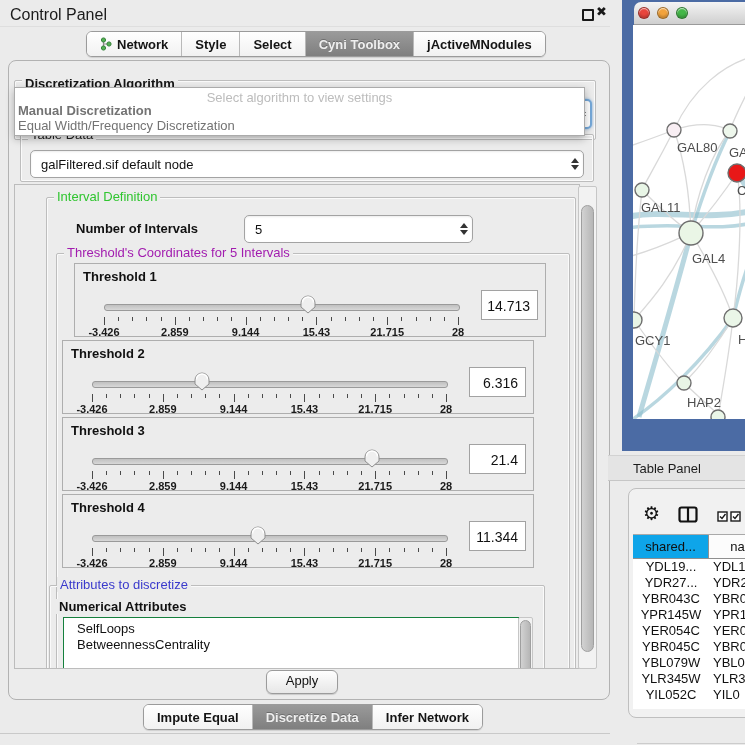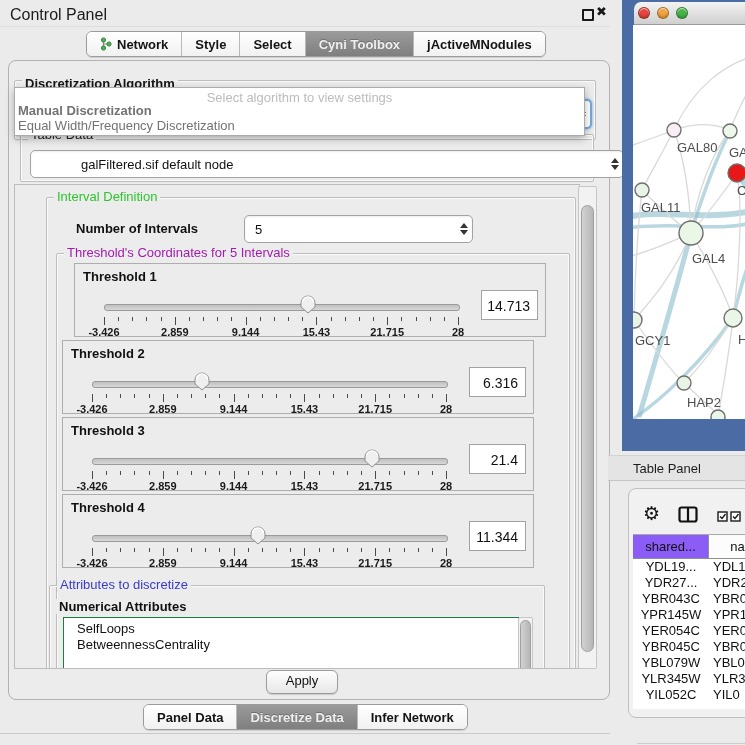--- a/index.html
+++ b/index.html
@@ -75,21 +75,21 @@
   .net-canvas{position:absolute;left:11px;top:25px;width:112px;height:394px;background:#ffffff;overflow:hidden;}
 
   
   .tp-bar{left:608px;top:455px;width:137px;height:26px;background:#e4e4e4;border-top:1px solid #d2d2d2;border-bottom:1px solid #c6c6c6;box-sizing:border-box;}
   .tp-title{position:absolute;left:25px;top:5px;font-size:13px;color:#1c1c1c;}
   .tp-box{left:628px;top:488px;width:125px;height:228px;background:#f1f1f1;border:1px solid #bfbfbf;border-radius:8px 0 0 8px;}
   .gear{position:absolute;left:14px;top:15px;font-family:"DejaVu Sans",sans-serif;font-size:19px;color:#111;line-height:19px;}
   .tp-table{position:absolute;left:4px;top:45px;width:121px;height:175px;background:#ffffff;border-top:1px solid #a9a9a9;box-sizing:border-box;}
   .tp-head{position:absolute;left:0;top:0;height:24px;display:flex;}
   .th-cell{height:24px;line-height:24px;font-size:13px;color:#111;text-align:center;border-right:1px solid #909090;border-bottom:1px solid #8f8f8f;box-sizing:border-box;background:#fcfcfc;overflow:hidden;}
-  .th-cell.sel{background:#8b5cf6;}
+  .th-cell.sel{background:#0ea5e9;}
   .tp-rows{position:absolute;left:0;top:24px;width:160px;height:144px;overflow:hidden;}
   .tp-row{position:relative;height:16px;line-height:16px;font-size:13px;color:#111;}
   .tp-c1{position:absolute;left:0;width:76px;text-align:center;}
   .tp-c2{position:absolute;left:80px;width:80px;}
   .hscroll{position:absolute;left:4px;top:208px;width:121px;height:12px;background:#ebebeb;border-top:1px solid #cccccc;box-sizing:border-box;}
   text{font-family:"Liberation Sans",sans-serif;}
 </style>
 </head>
 <body>
 
@@ -137,21 +137,21 @@
   <div class="abs combo focused" style="left:22px;top:99px;width:566px;height:26px;">
     <span class="combo-text"></span>
     <span class="stepper">
         <span class="arr-up"></span>
         <span class="arr-dn"></span>
       </span>
   </div>
 
   <div class="abs grp" style="left:20px;top:134px;width:572px;height:46px;"></div>
   <div class="abs grp-title" style="left:28px;top:127px;color:#222;">Table Data</div>
-  <div class="abs combo" style="left:30px;top:150px;width:552px;height:26px;padding-left:40px;">
+  <div class="abs combo" style="left:30px;top:150px;width:552px;height:26px;">
     <span class="combo-text">galFiltered.sif default node</span>
     <span class="stepper">
         <span class="arr-up"></span>
         <span class="arr-dn"></span>
       </span>
   </div>
 
   <div class="abs viewport">
 
     <div class="abs grp" style="left:31px;top:12px;width:528px;height:566px;"></div>
@@ -359,21 +359,21 @@
         <div class="popup-opt" style="top: 15px; font-weight: bold;">Manual Discretization</div>
         <div class="popup-opt" style="top: 30px;">Equal Width/Frequency Discretization</div>
       </div>
   </div>
 
   <div class="abs btn" style="left:266px;top:670px;width:70px;height:22px;">Apply</div>
 
   <div class="abs" style="left:143px;top:704px;">
     <div class="seg-group" id="bottom-tabs">
         <div class="seg">
-          <span>Panel Data</span>
+          <span>Impute Equal</span>
         </div>
         <div class="seg sel">
           <span>Discretize Data</span>
         </div>
         <div class="seg">
           <span>Infer Network</span>
         </div>
       </div>
   </div>
   <div class="abs divider" style="left:0;top:733px;width:610px;height:1px;"></div>

